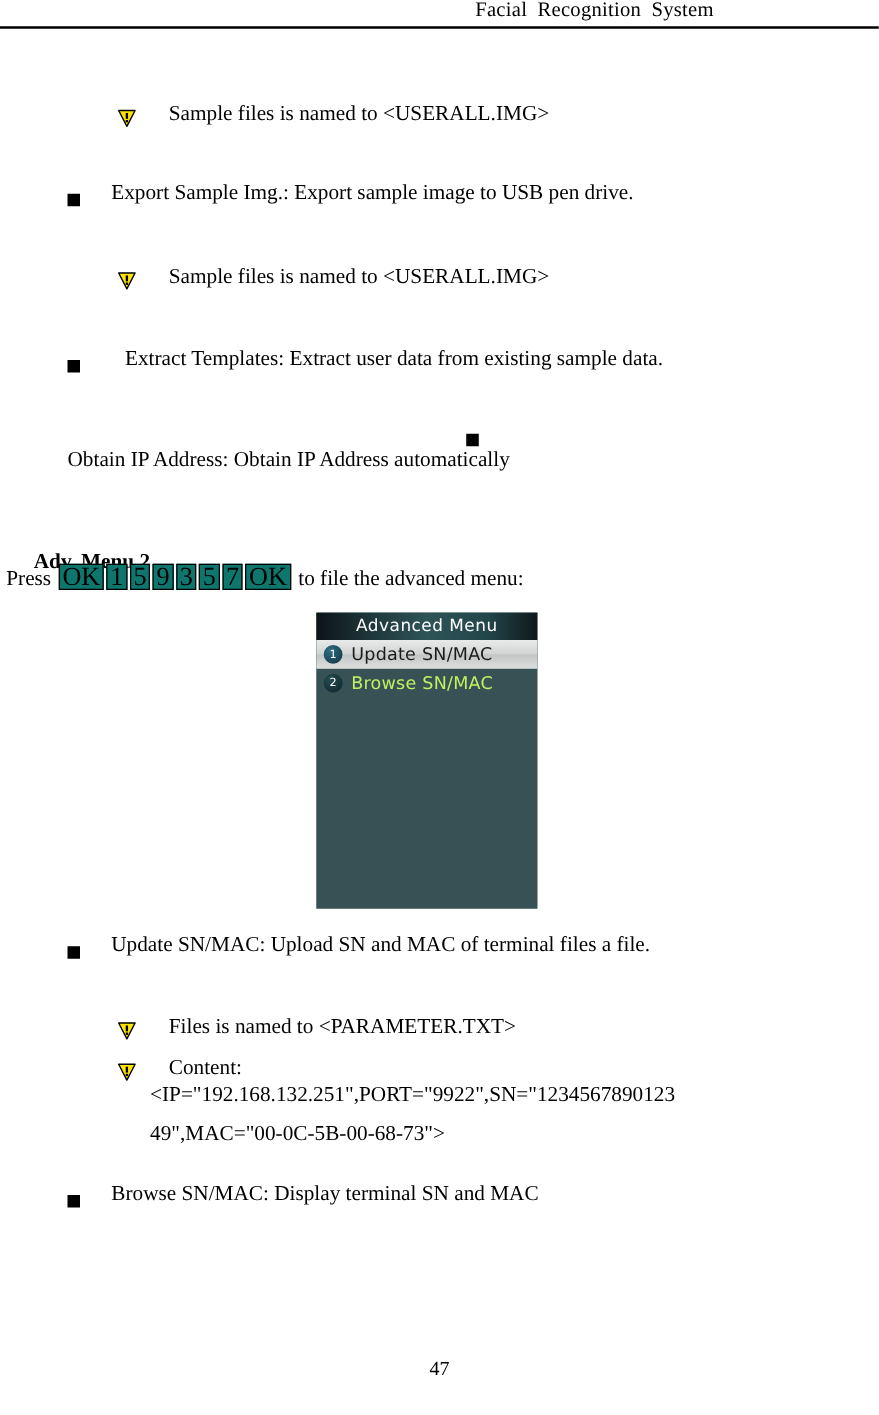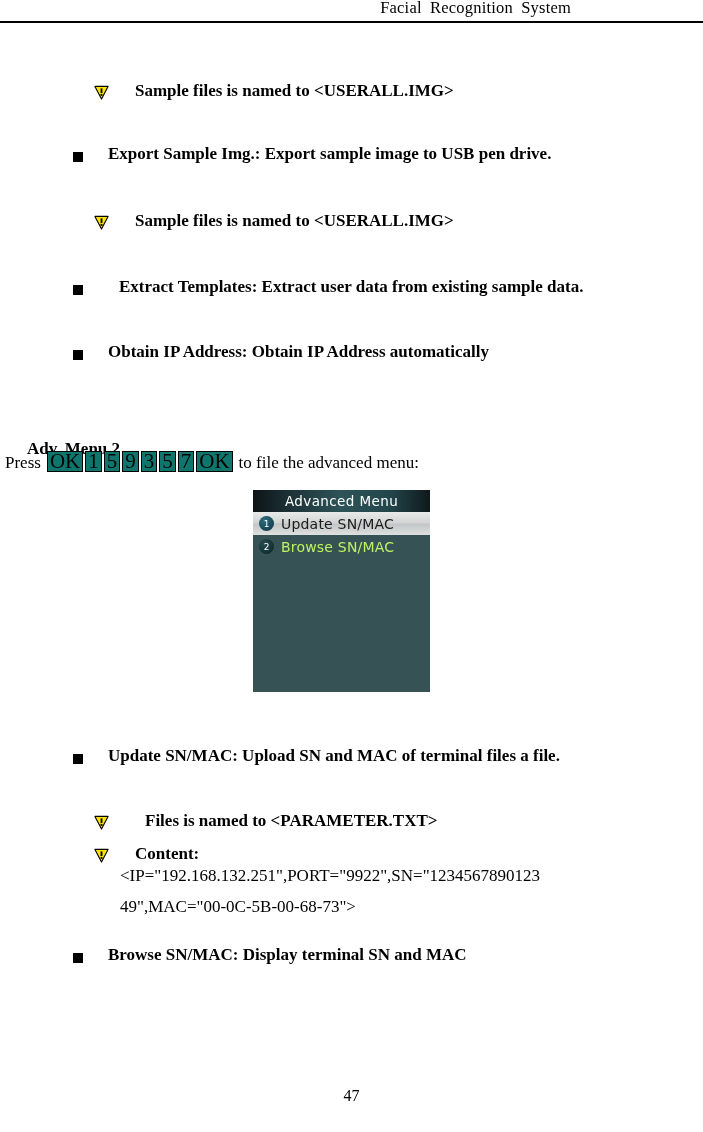--- a/index.html
+++ b/index.html
@@ -46,29 +46,28 @@
   .content {
     position: absolute;
     left: 0;
     top: 0;
     width: 703px;
   }
 
   .row {
     position: absolute;
     display: flex;
-    align-items: center;
+    align-items: flex-end;
     font-size: 17px;
     line-height: 22px;
     white-space: nowrap;
-    font-weight: bold;
-  }
-
-  
-  .bullet-row { left: 54px; margin-left: 19px; }
+  }
+
+  
+  .bullet-row { left: 54px; }
   .sq-bullet {
     width: 10px;
     height: 10px;
     background: #000;
     margin-top: 6px;
     margin-right: 25px;
     flex: none;
   }
 
   
@@ -115,21 +114,21 @@
     text-align: center;
     min-width: 10px;
   }
 
   
   .device-screen {
     position: absolute;
     left: 253px;
     top: 490px;
     width: 177px;
-    height: 202px;
+    height: 237px;
     background: #375254;
     overflow: hidden;
     font-family: "DejaVu Sans", "Liberation Sans", sans-serif;
   }
   .ds-titlebar {
     height: 22px;
     width: 100%;
     background: linear-gradient(to right, #0d1417 0%, #1d3338 22%, #2e5458 50%, #22454a 78%, #0f181b 100%);
     display: flex;
     align-items: center;
@@ -226,21 +225,21 @@
         <rect x="7" y="9.6" width="2" height="2" fill="#000000"></rect>
       </svg>
       <span class="row-text">Sample files is named to &lt;USERALL.IMG&gt;</span>
     </div>
 
     <div class="row bullet-row" style="top:276px;gap:11px;">
       <span class="sq-bullet"></span>
       <span class="row-text">Extract Templates: Extract user data from existing sample data.</span>
     </div>
 
-    <div class="row bullet-row" style="top:341px;">
+    <div class="row bullet-row" style="top:341px;flex-direction:column;">
       <span class="sq-bullet"></span>
       <span class="row-text">Obtain IP Address: Obtain IP Address automatically</span>
     </div>
 
   </div>
 
   <div class="section-heading" style="top:438px;">Adv. Menu 2</div>
 
   <div class="press-line" style="top:451px;">
     <span class="txt">Press</span>
@@ -264,21 +263,21 @@
     </div>
   </div>
 
   <div>
 
     <div class="row bullet-row" style="top:745px;">
       <span class="sq-bullet"></span>
       <span class="row-text">Update SN/MAC: Upload SN and MAC of terminal files a file.</span>
     </div>
 
-    <div class="row warn-row" style="top:810px;gap:10px;">
+    <div class="row warn-row" style="top:810px;">
       <svg class="warn-icon" viewBox="0 0 16 16">
         <polygon points="1,1.5 15,1.5 8,15" fill="#ffe400" stroke="#000000" stroke-width="1.2" stroke-linejoin="round"></polygon>
         <rect x="7" y="3.6" width="2" height="5" fill="#000000"></rect>
         <rect x="7" y="9.6" width="2" height="2" fill="#000000"></rect>
       </svg>
       <span class="row-text">Files is named to &lt;PARAMETER.TXT&gt;</span>
     </div>
 
     <div class="row warn-row" style="top:843px;">
       <svg class="warn-icon" viewBox="0 0 16 16">

